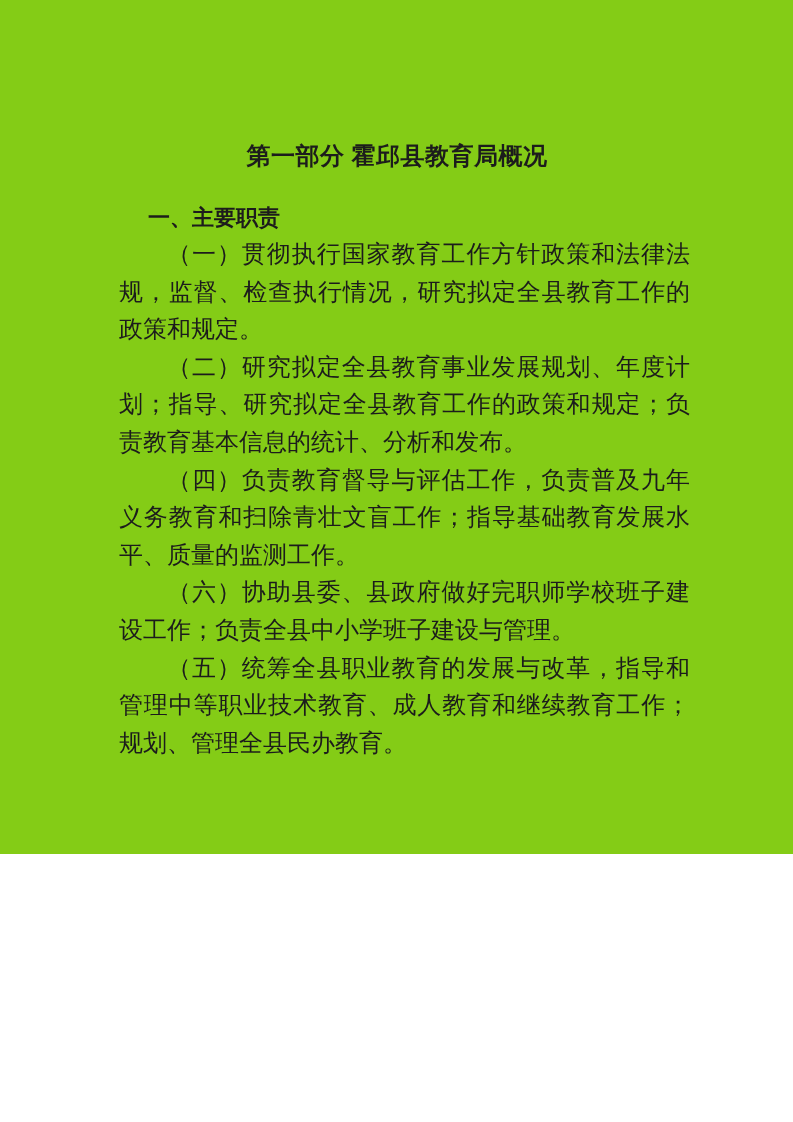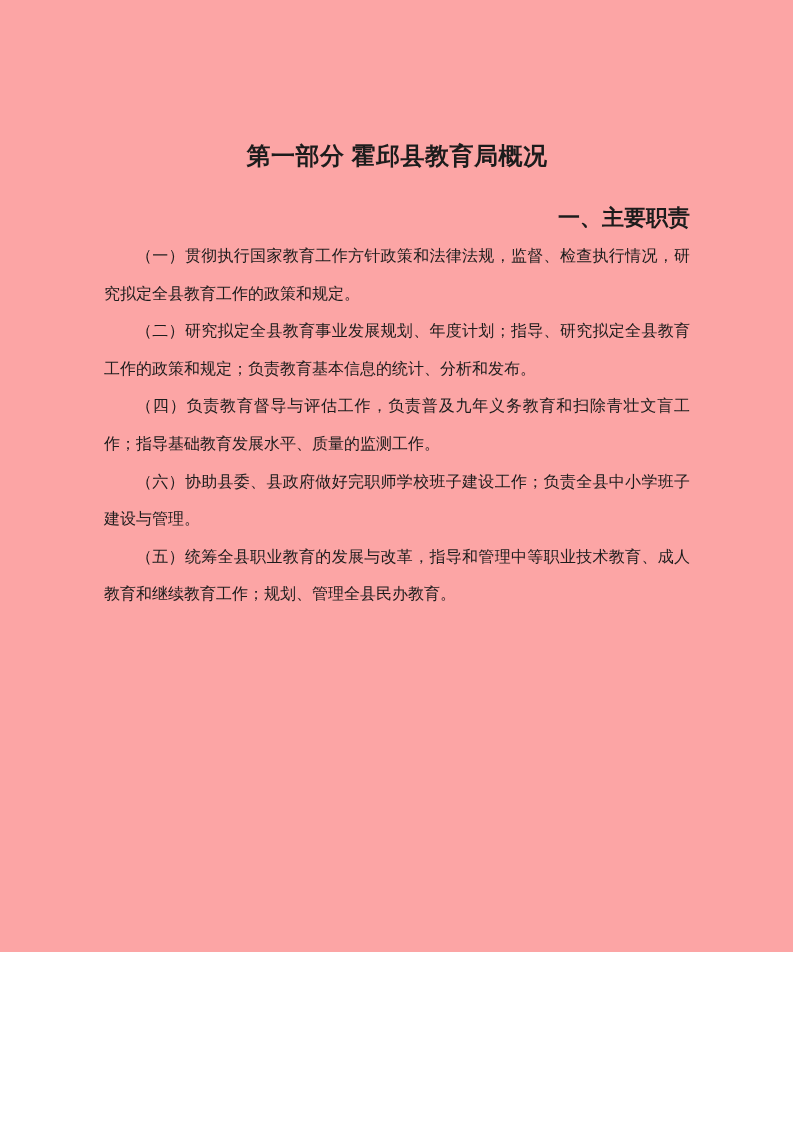--- a/index.html
+++ b/index.html
@@ -3,51 +3,51 @@
 <meta charset="utf-8">
 <style>
   html, body {
     margin: 0;
     padding: 0;
     background: #ffffff;
   }
   .page {
     position: relative;
     width: 793px;
-    height: 952px;
-    background: #fca5a5;
+    height: 854px;
+    background: #84cc16;
     box-sizing: border-box;
     padding: 141px 103px 0 104px;
     color: #1c1c1c;
     overflow: hidden;
   }
   .doc-title {
     margin: 0;
     text-align: center;
     font-family: "Liberation Sans", "DejaVu Sans", sans-serif;
     font-weight: bold;
     font-size: 24px;
     line-height: 30px;
     letter-spacing: 0.5px;
   }
   .section-heading {
     margin: 33px 0 0 44px;
     font-family: "Liberation Sans", "DejaVu Sans", sans-serif;
     font-weight: bold;
     font-size: 22px;
     line-height: 28px;
-    text-align: right;
   }
   .body-text {
     margin-top: 5px;
-    font-family: Liberation Serif, serif;
-    font-size: 16px;
+    font-family: Liberation Mono, monospace;
+    font-size: 24px;
     line-height: 37.6px;
     text-align: justify;
     text-justify: inter-character;
+    margin-left: 15px;
   }
   .para {
     margin: 0;
     padding: 0;
     text-indent: 2em;
   }
   .page-number {
     position: absolute;
     top: 988px;
     right: 100px;

